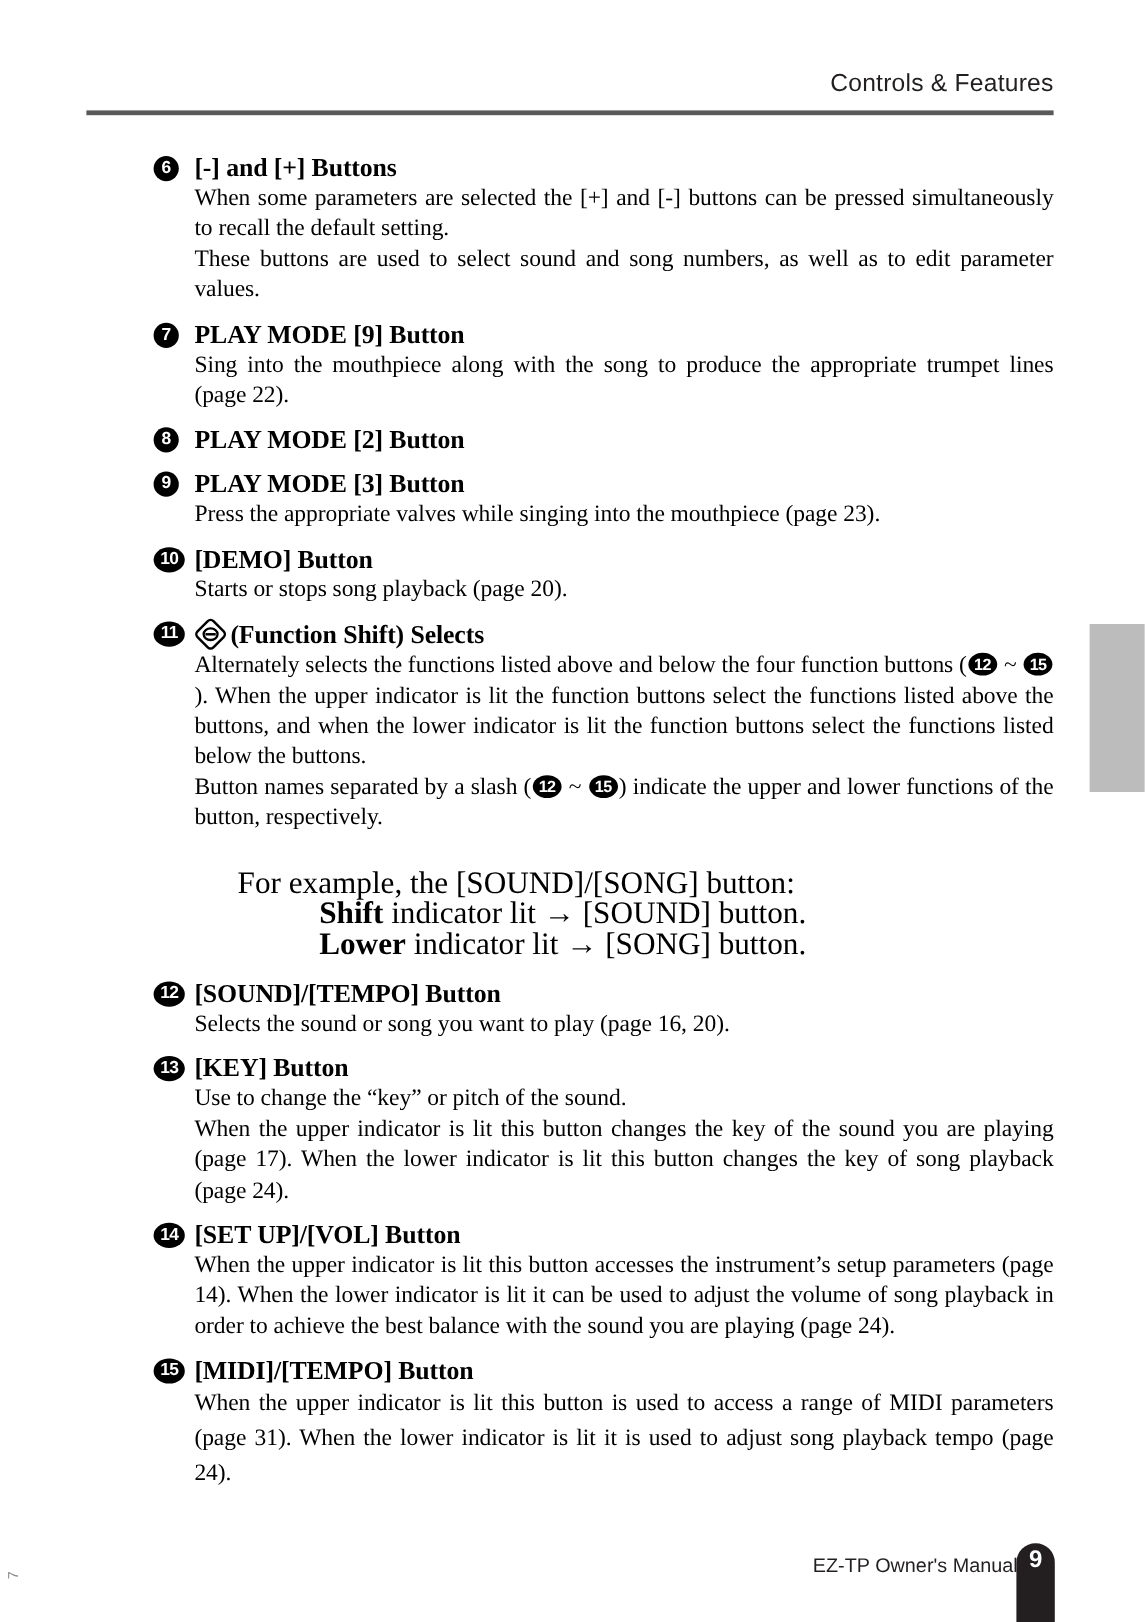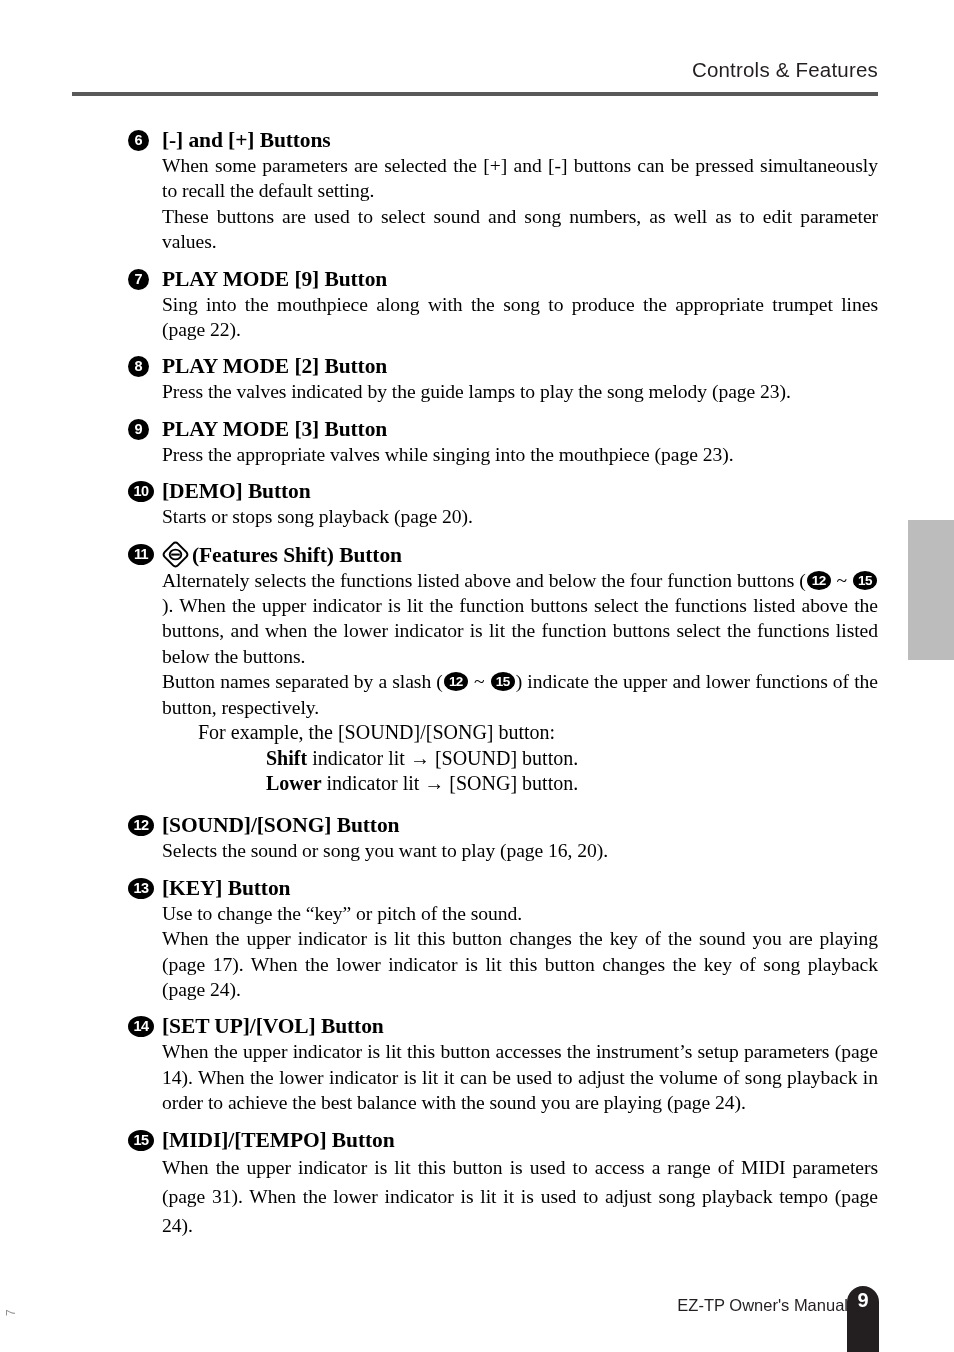--- a/index.html
+++ b/index.html
@@ -135,22 +135,23 @@
     width: 27px;
     height: 27px;
     vertical-align: -6px;
     margin-right: 3px;
   }
   .fshift-icon svg { display: block; }
 
   
   .example {
     padding-left: 34px;
-    font-size: 20px;
+    font-size: 26px;
     line-height: 25.4px;
+    margin-top: 28px;
   }
   .example .lvl1 { padding-left: 36px; }
   .example .lvl2 { padding-left: 104px; }
   .example b { font-weight: bold; }
 
   
   .side-tab {
     position: absolute;
     left: 908px;
     top: 520px;
@@ -241,23 +242,20 @@
       </div>
       <div class="entry-body">
         <p>Sing into the mouthpiece along with the song to produce the appropriate trumpet lines (page 22).</p>
       </div>
     </div>
 
     <div class="entry">
       <div class="entry-head">
         <span class="num"><span class="cnum one">8</span></span>
         <span>PLAY MODE [2] Button</span>
-      </div>
-      <div class="entry-body">
-        <p class="nojust">Press the valves indicated by the guide lamps to play the song melody (page 23).</p>
       </div>
     </div>
 
     <div class="entry">
       <div class="entry-head">
         <span class="num"><span class="cnum one">9</span></span>
         <span>PLAY MODE [3] Button</span>
       </div>
       <div class="entry-body">
         <p class="nojust">Press the appropriate valves while singing into the mouthpiece (page 23).</p>
@@ -276,37 +274,37 @@
 
     <div class="entry">
       <div class="entry-head">
         <span class="num"><span class="cnum two">11</span></span>
         <span class="fshift-icon">
           <svg viewBox="0 0 34 34" width="27" height="27" aria-hidden="true">
             <rect x="5.2" y="5.2" width="23.6" height="23.6" rx="4.2" ry="4.2" transform="rotate(45 17 17)" fill="none" stroke="#000000" stroke-width="2.6"></rect>
             <ellipse cx="17" cy="17" rx="7.3" ry="6.1" fill="none" stroke="#000000" stroke-width="2.4"></ellipse>
             <rect x="11.6" y="15.8" width="10.8" height="2.6" fill="#000000"></rect>
           </svg>
-        </span><span>(Features Shift) Button</span>
+        </span><span>(Function Shift) Selects</span>
       </div>
       <div class="entry-body">
         <p><span>Alternately selects the functions listed above and below the four function buttons (</span><span class="cnum two">12</span><span> ~ </span><span class="cnum two">15</span><span>). When the upper indicator is lit the function buttons select the functions listed above the buttons, and when the lower indicator is lit the function buttons select the functions listed below the buttons.</span></p>
         <p><span>Button names separated by a slash (</span><span class="cnum two">12</span><span> ~ </span><span class="cnum two">15</span><span>) indicate the upper and lower functions of the button, respectively.</span></p>
       </div>
       <div class="example">
         <div class="lvl1">For example, the [SOUND]/[SONG] button:</div>
         <div class="lvl2"><b>Shift</b><span> indicator lit → [SOUND] button.</span></div>
         <div class="lvl2"><b>Lower</b><span> indicator lit → [SONG] button.</span></div>
       </div>
     </div>
 
     <div class="entry" style="margin-top:16px;">
       <div class="entry-head">
         <span class="num"><span class="cnum two">12</span></span>
-        <span>[SOUND]/[SONG] Button</span>
+        <span>[SOUND]/[TEMPO] Button</span>
       </div>
       <div class="entry-body">
         <p class="nojust">Selects the sound or song you want to play (page 16, 20).</p>
       </div>
     </div>
 
     <div class="entry">
       <div class="entry-head">
         <span class="num"><span class="cnum two">13</span></span>
         <span>[KEY] Button</span>

